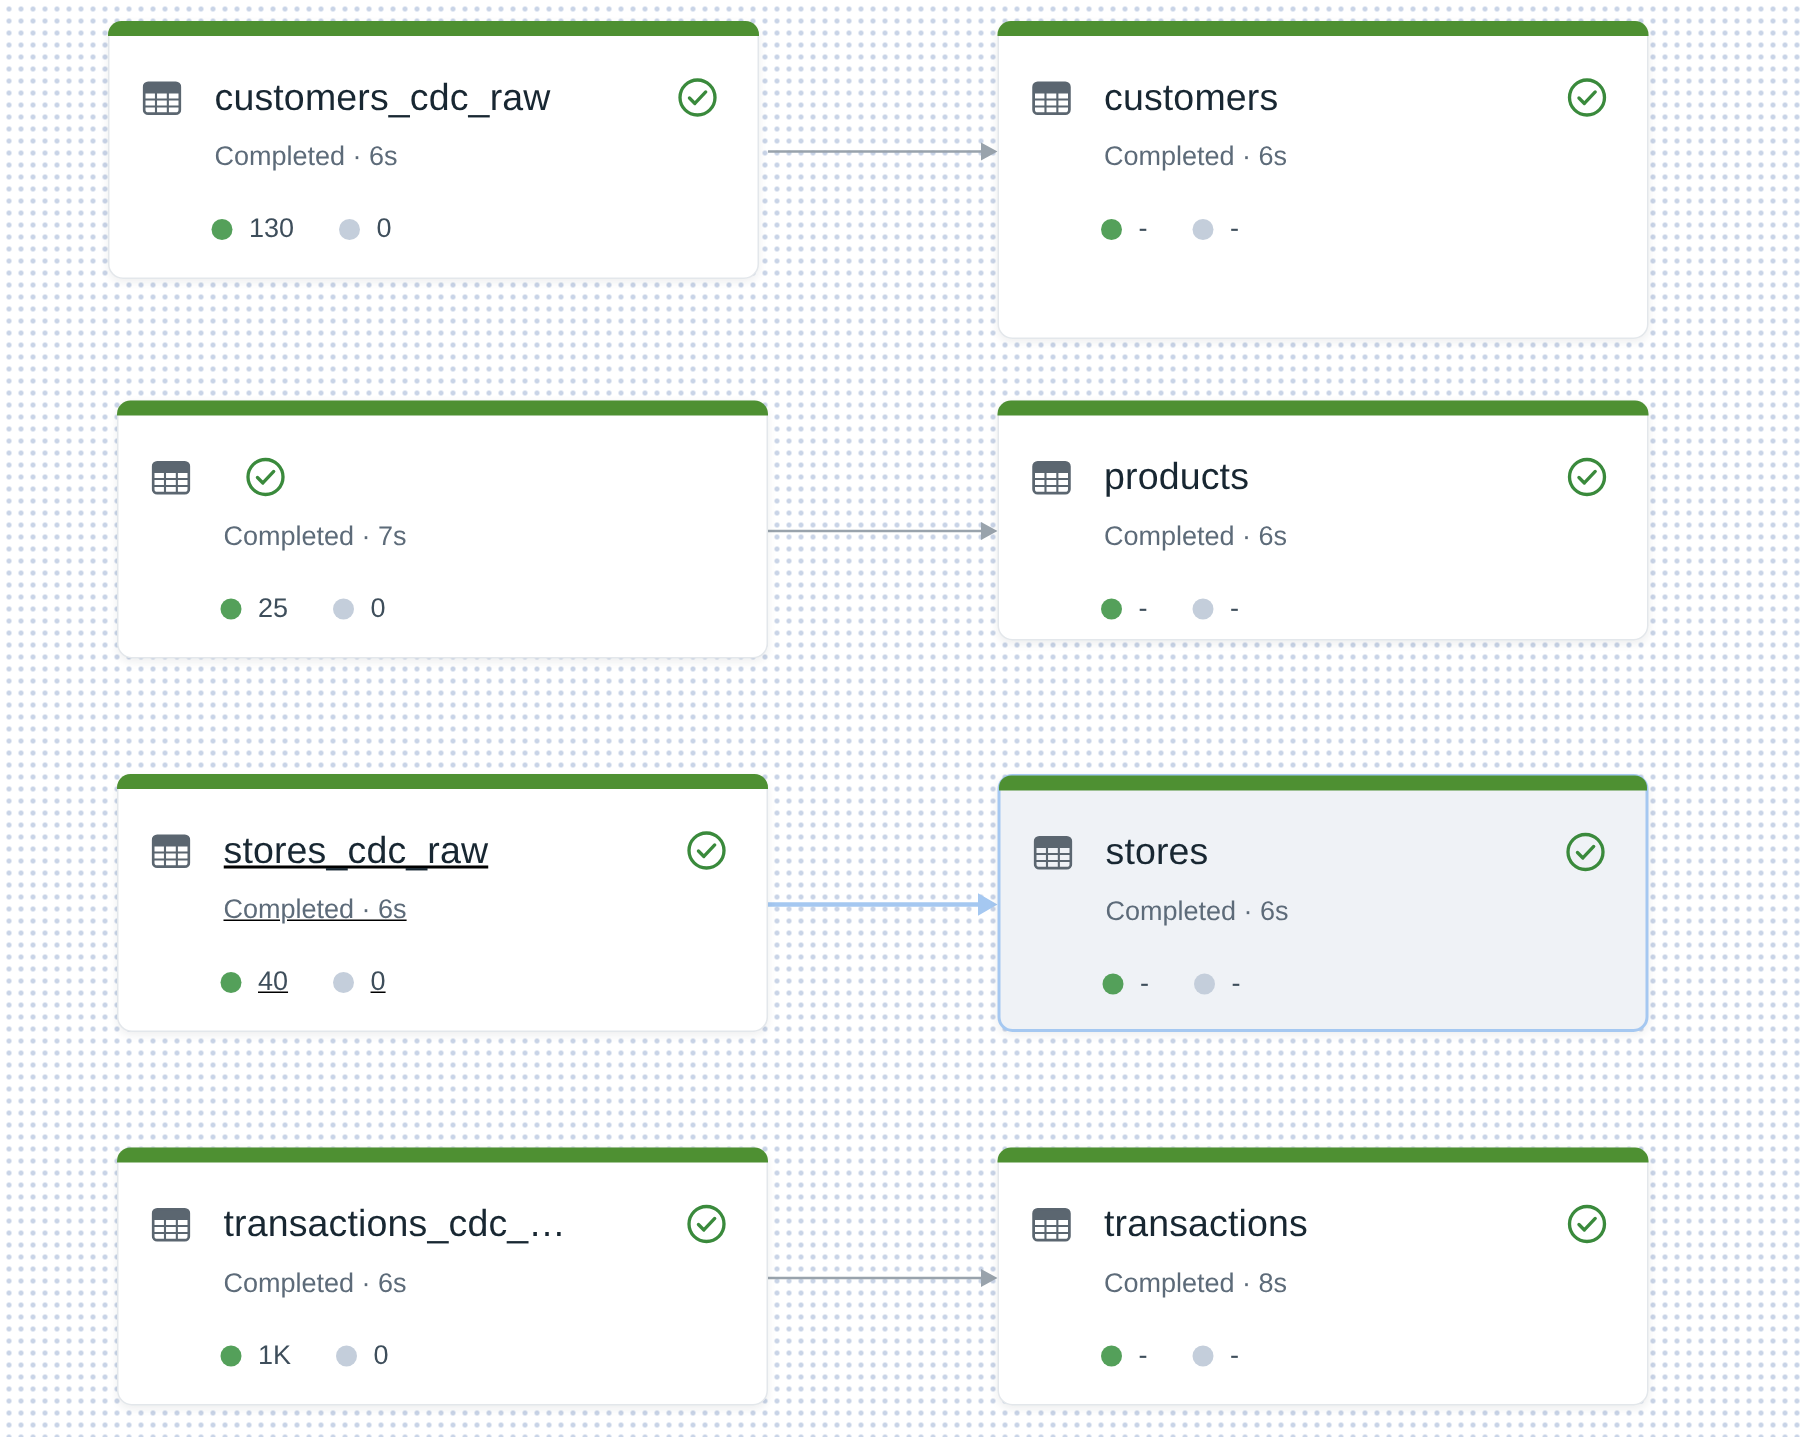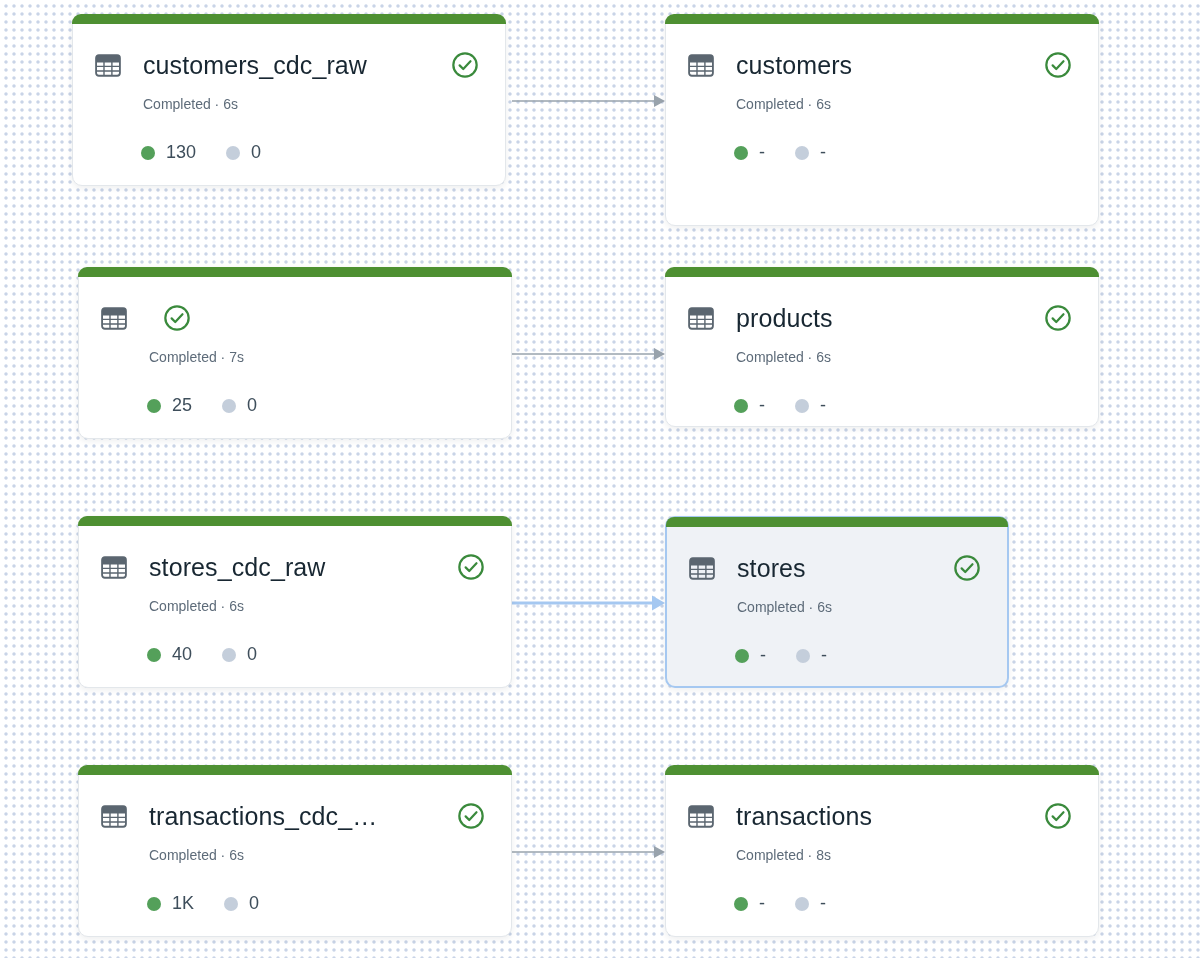--- a/index.html
+++ b/index.html
@@ -46,21 +46,21 @@
   .node-title{
     flex:1 1 auto; min-width:0;
     font-size:25px; font-weight:500; color:var(--c-title);
     white-space:nowrap; overflow:hidden; text-overflow:ellipsis;
     letter-spacing:0.1px;
   }
   .check-icon{flex:0 0 auto; width:28px; height:28px; color:var(--c-check); margin-left:14px; display:flex; align-items:center; justify-content:center;}
   .check-icon svg{width:28px; height:28px; display:block;}
   .node-status{
     margin:10px 0 0 48px;
-    font-size:14px; line-height:24px; color:var(--c-sub);
+    font-size:18px; line-height:24px; color:var(--c-sub);
   }
   .metrics{
     margin:26px 0 0 46px;
     display:flex; align-items:flex-end; gap:30px;
   }
   .metric{display:flex; align-items:center;}
   .dot{width:14px; height:14px; border-radius:50%; margin-right:11px; flex:0 0 auto;}
   .dot-green{background:var(--c-dot-green);}
   .dot-gray{background:var(--c-dot-gray);}
   .metric-value{font-size:18px; color:var(--c-metric);}
@@ -209,21 +209,21 @@
           <span class="dot dot-green"></span>
           <span class="metric-value">-</span>
         </span>
         <span class="metric">
           <span class="dot dot-gray"></span>
           <span class="metric-value">-</span>
         </span>
       </div>
     </div>
   </div>
-      <div class="node" style="left: 78px; top: 516px; width: 434px; height: 172px;">
+      <div class="node" style="left: 78px; top: 516px; width: 434px; height: 172px; text-decoration: underline;">
     <div class="node-topbar"></div>
     <div class="node-content">
       <div class="title-row">
         <span class="table-icon">
           <svg viewBox="0 0 24 21">
             <path d="M4 1h16a3 3 0 0 1 3 3v3H1V4a3 3 0 0 1 3-3z" fill="currentColor"></path>
             <rect x="1" y="1" width="22" height="19" rx="2.5" fill="none" stroke="currentColor" stroke-width="1.7"></rect>
             <path d="M1 7h22 M1 11.3h22 M1 15.6h22 M8.3 7v13 M15.6 7v13" fill="none" stroke="currentColor" stroke-width="1.3"></path>
           </svg>
         </span>
@@ -241,21 +241,21 @@
           <span class="dot dot-green"></span>
           <span class="metric-value">40</span>
         </span>
         <span class="metric">
           <span class="dot dot-gray"></span>
           <span class="metric-value">0</span>
         </span>
       </div>
     </div>
   </div>
-      <div class="node selected" style="left: 665px; top: 516px; width: 344px; height: 172px;">
+      <div class="node selected" style="left: 665px; top: 516px; width: 434px; height: 172px;">
     <div class="node-topbar"></div>
     <div class="node-content">
       <div class="title-row">
         <span class="table-icon">
           <svg viewBox="0 0 24 21">
             <path d="M4 1h16a3 3 0 0 1 3 3v3H1V4a3 3 0 0 1 3-3z" fill="currentColor"></path>
             <rect x="1" y="1" width="22" height="19" rx="2.5" fill="none" stroke="currentColor" stroke-width="1.7"></rect>
             <path d="M1 7h22 M1 11.3h22 M1 15.6h22 M8.3 7v13 M15.6 7v13" fill="none" stroke="currentColor" stroke-width="1.3"></path>
           </svg>
         </span>

